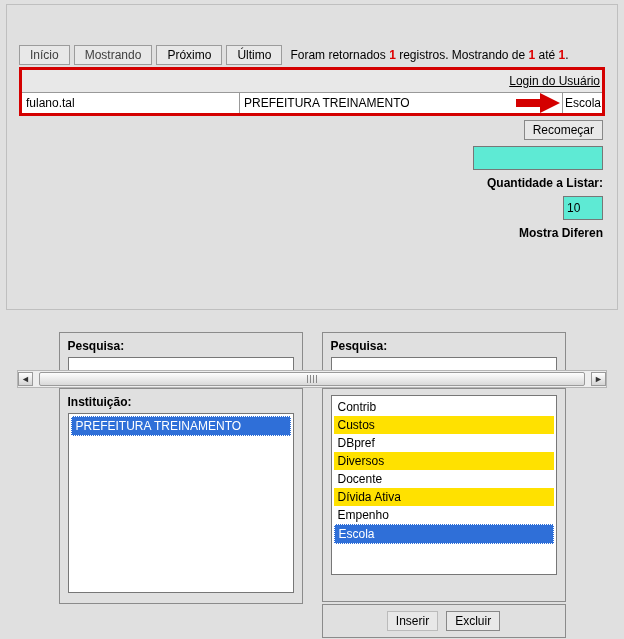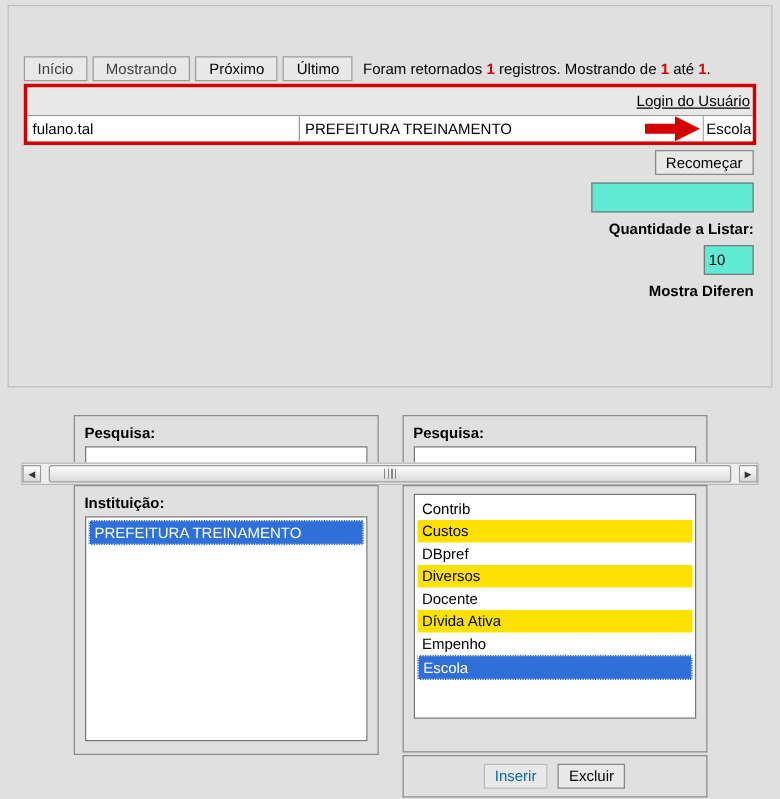--- a/index.html
+++ b/index.html
@@ -191,21 +191,21 @@
   .list-item.sel-blue { background: #2f6fd8; color: #fff; border: 1px dotted #fff; }
   .list-item.yellow { background: #ffe100; }
   .bottom-buttons {
     border: 1px solid #8b8b8b;
     background: #e0e0e0;
     padding: 6px 8px;
     display: flex;
     gap: 8px;
     justify-content: center;
   }
-  .bottom-buttons .btn.disabled { color: #0369a1; border-color: #bbb; }
+  .bottom-buttons .btn.disabled { color: #000000; border-color: #bbb; }
 </style>
 </head>
 <body>
 
 <div class="outer">
 
   <div class="nav-row">
     <button class="nav-btn disabled">Início</button>
     <button class="nav-btn disabled">Mostrando</button>
     <button class="nav-btn">Próximo</button>

